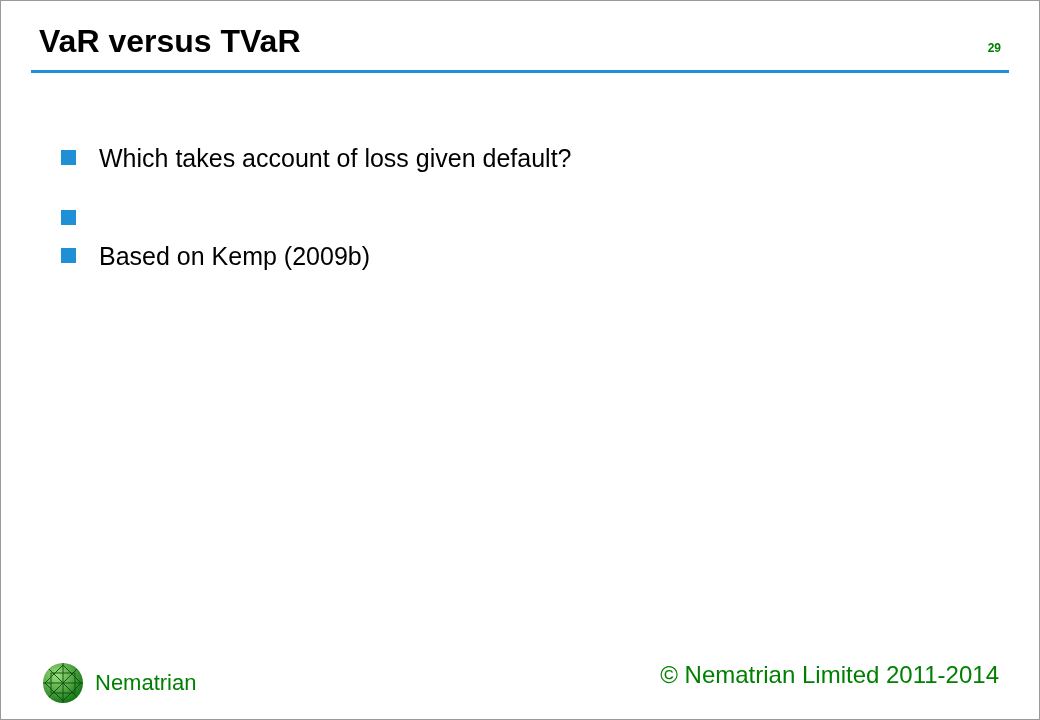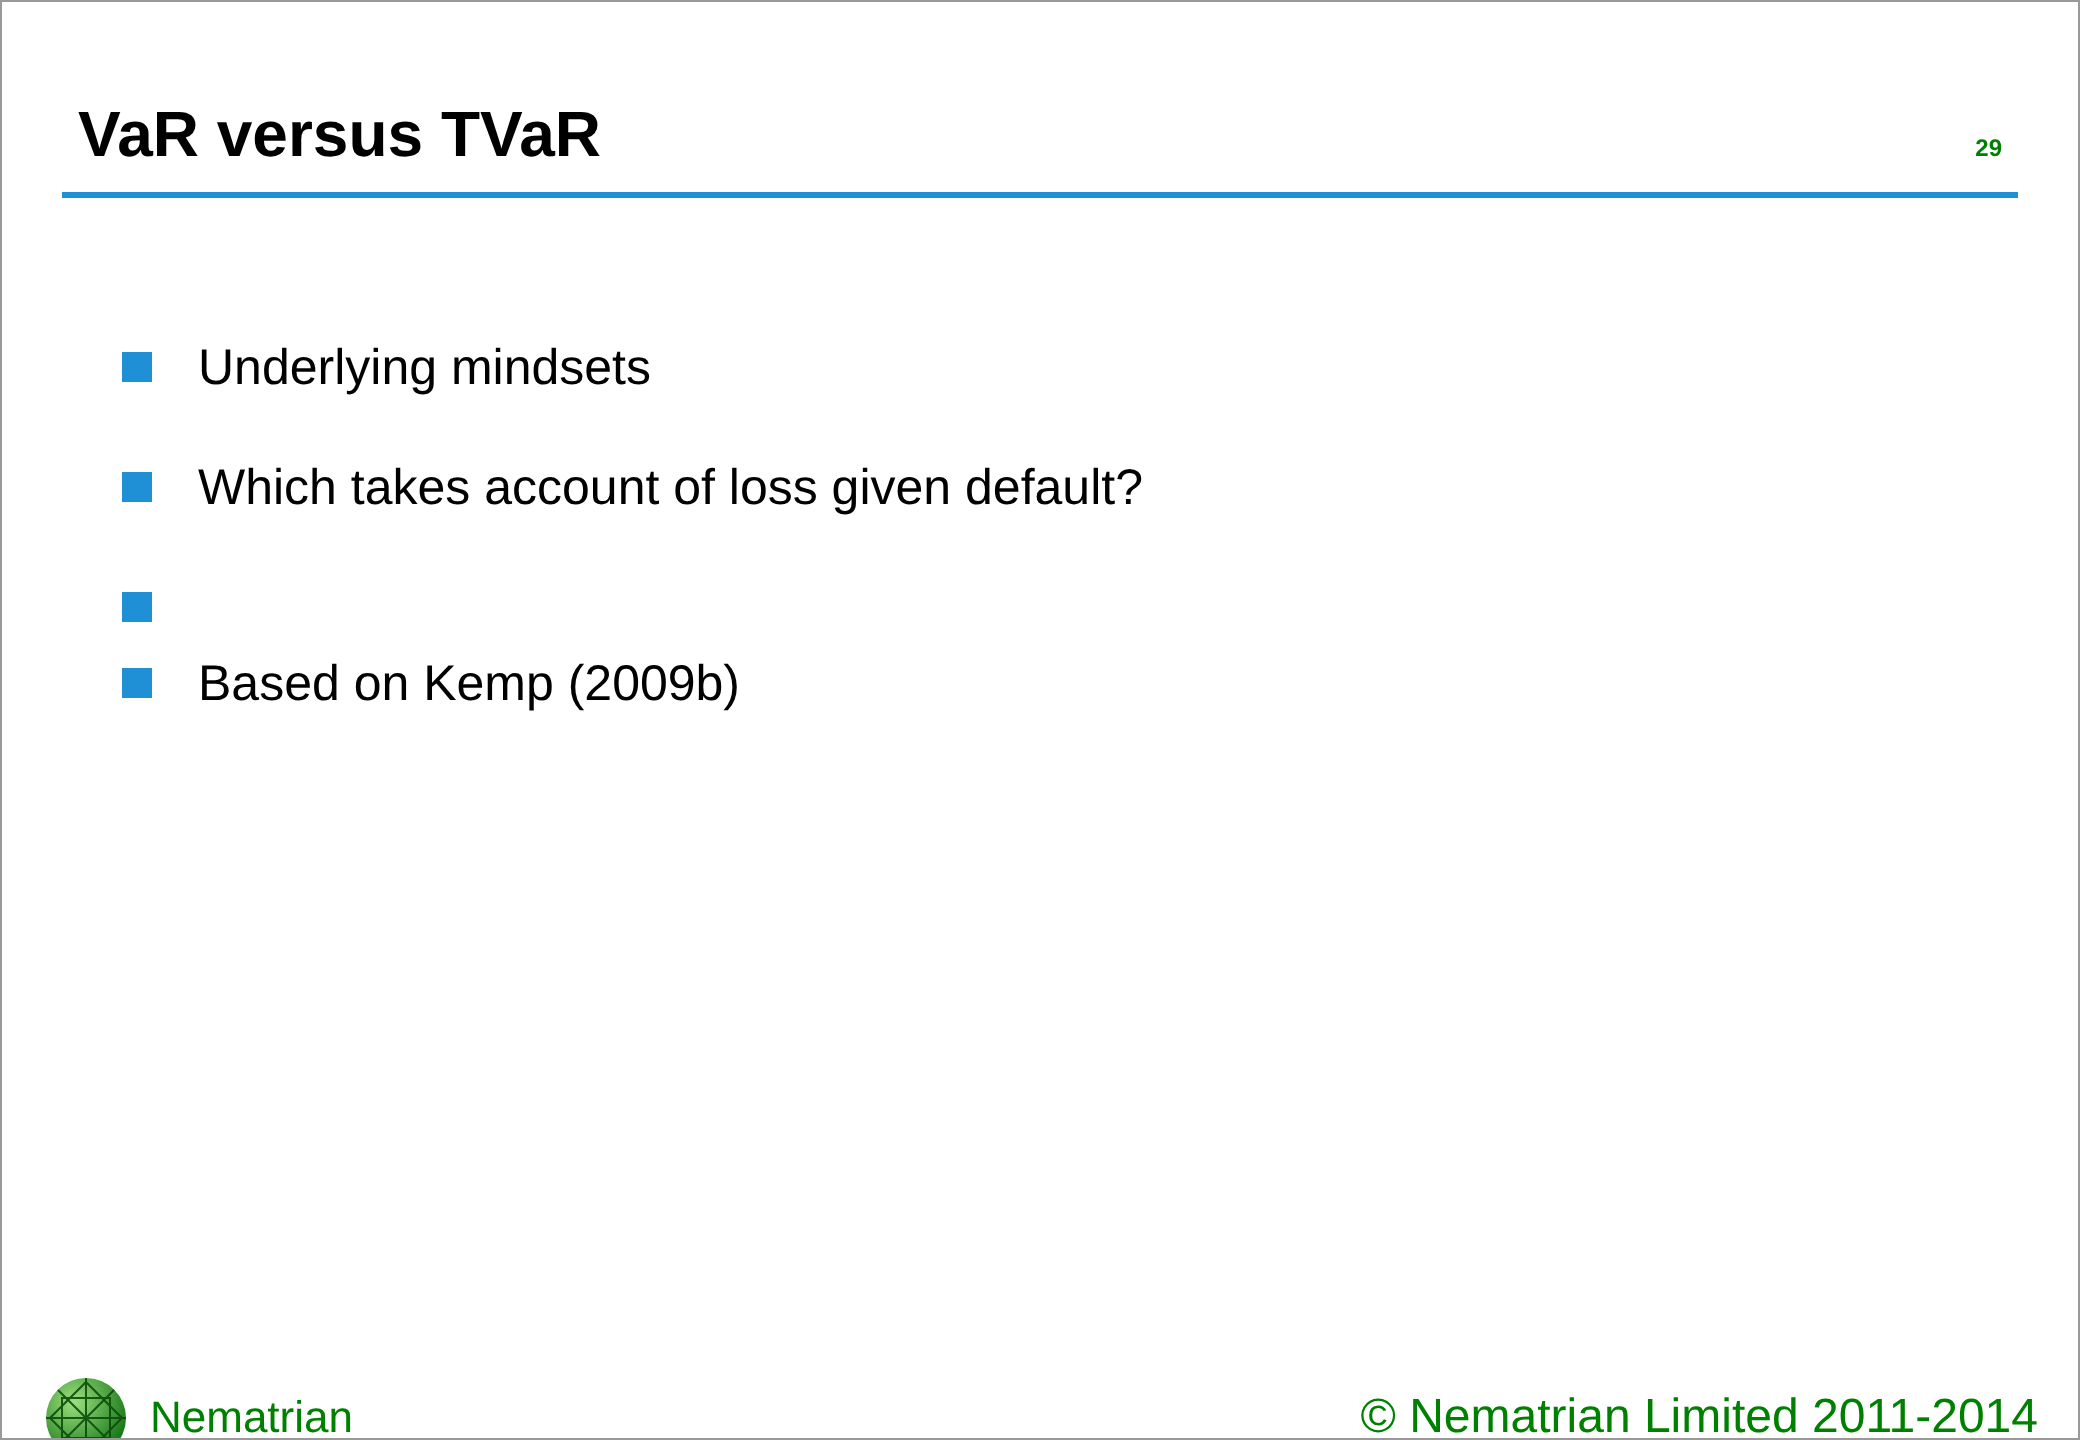--- a/index.html
+++ b/index.html
@@ -12,21 +12,20 @@
   }
   .slide {
     width: 100%;
     height: 100%;
     position: relative;
     padding: 0;
   }
   .header {
     position: relative;
     padding: 22px 38px 0 38px;
-    margin-top: 26px;
   }
   .title {
     font-size: 32px;
     font-weight: bold;
     color: #000000;
   }
   .pagenum {
     position: absolute;
     right: 38px;
     top: 40px;
@@ -64,23 +63,22 @@
     background: #1f8fd6;
   }
   .gap {
     height: 38px;
   }
   .footer {
     position: absolute;
     bottom: 14px;
     left: 0;
     right: 0;
-    padding: 0 20px;
+    padding: 0 40px;
     display: flex;
-    align-items: center;
     justify-content: space-between;
   }
   .footer-left {
     display: flex;
     align-items: center;
     gap: 10px;
   }
   .brand {
     font-size: 22px;
     color: #008000;
@@ -97,24 +95,20 @@
 <div class="slide">
 
   <div class="header">
     <div class="title">VaR versus TVaR</div>
     <div class="pagenum">29</div>
   </div>
   <div class="rule"></div>
 
   <div class="content">
     <ul class="bullets">
-      <li>
-        <span class="sq"></span>
-        <span>Underlying mindsets</span>
-      </li>
       <li>
         <span class="sq"></span>
         <span>Which takes account of loss given default?</span>
       </li>
       <li>
         <span class="sq"></span>
       </li>
       <div class="gap"></div>
       <li>
         <span class="sq"></span>

